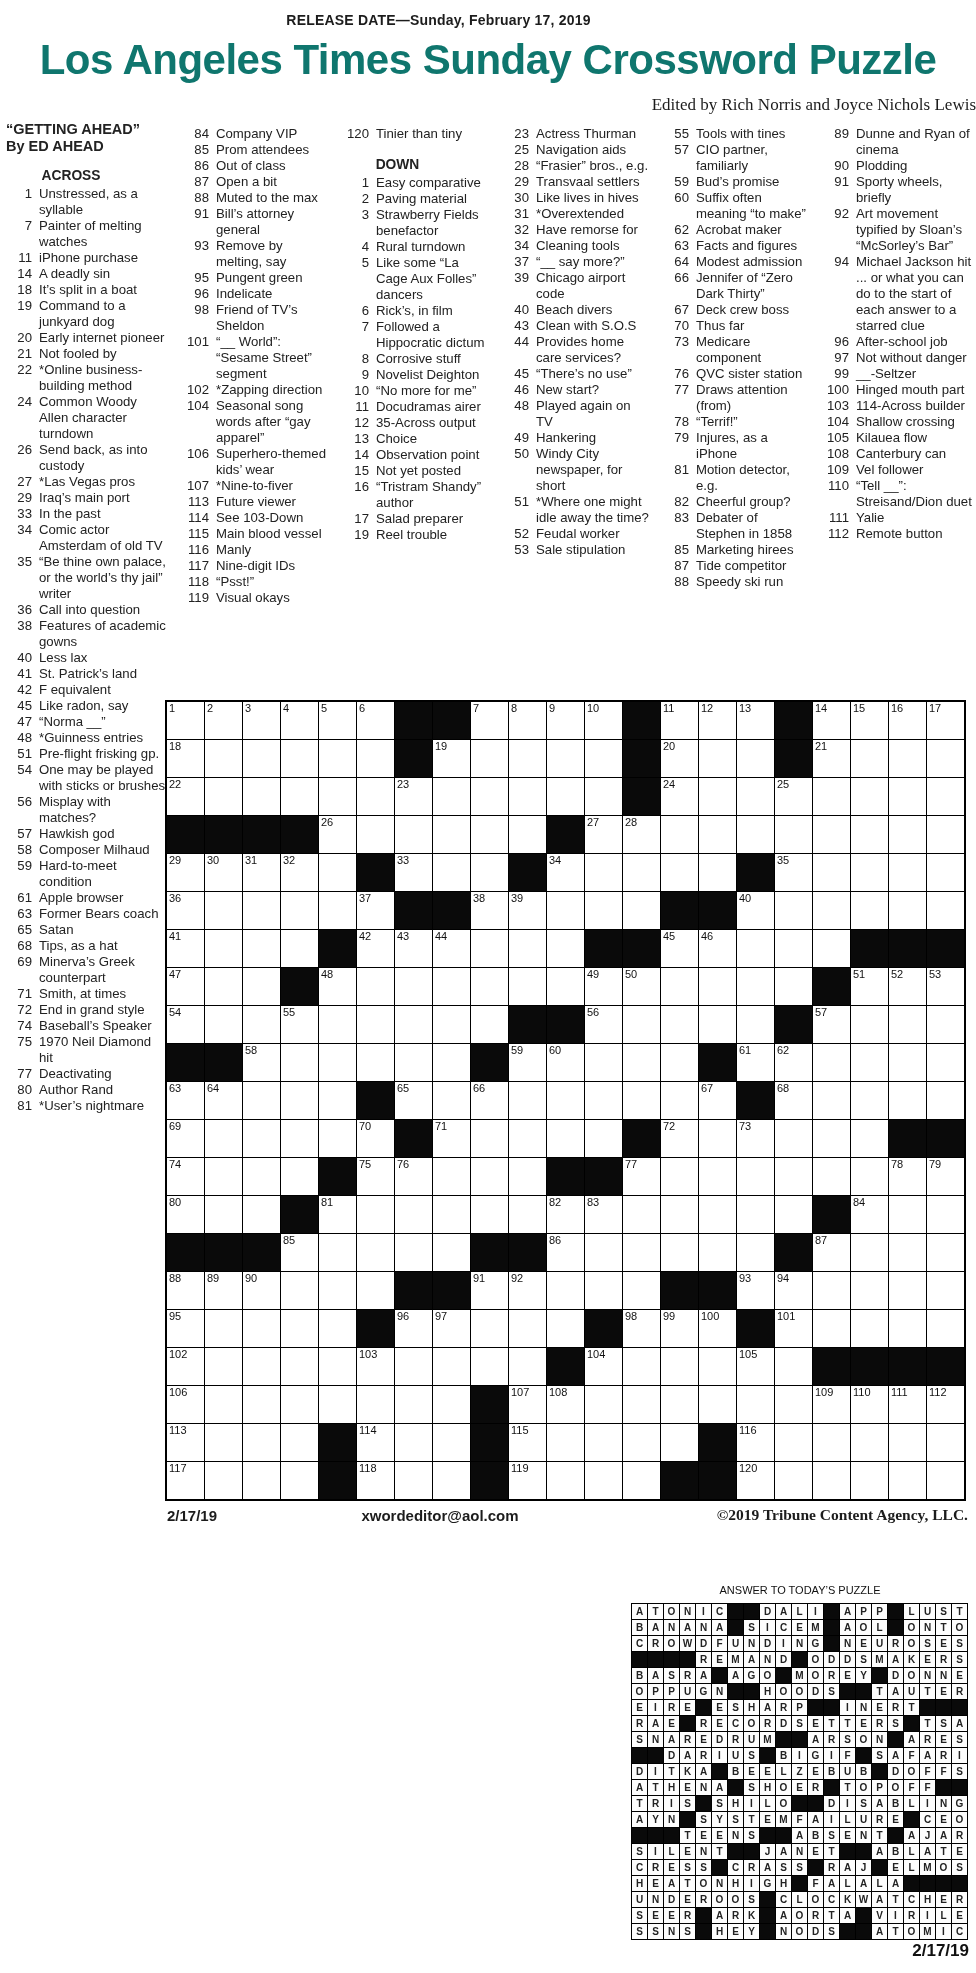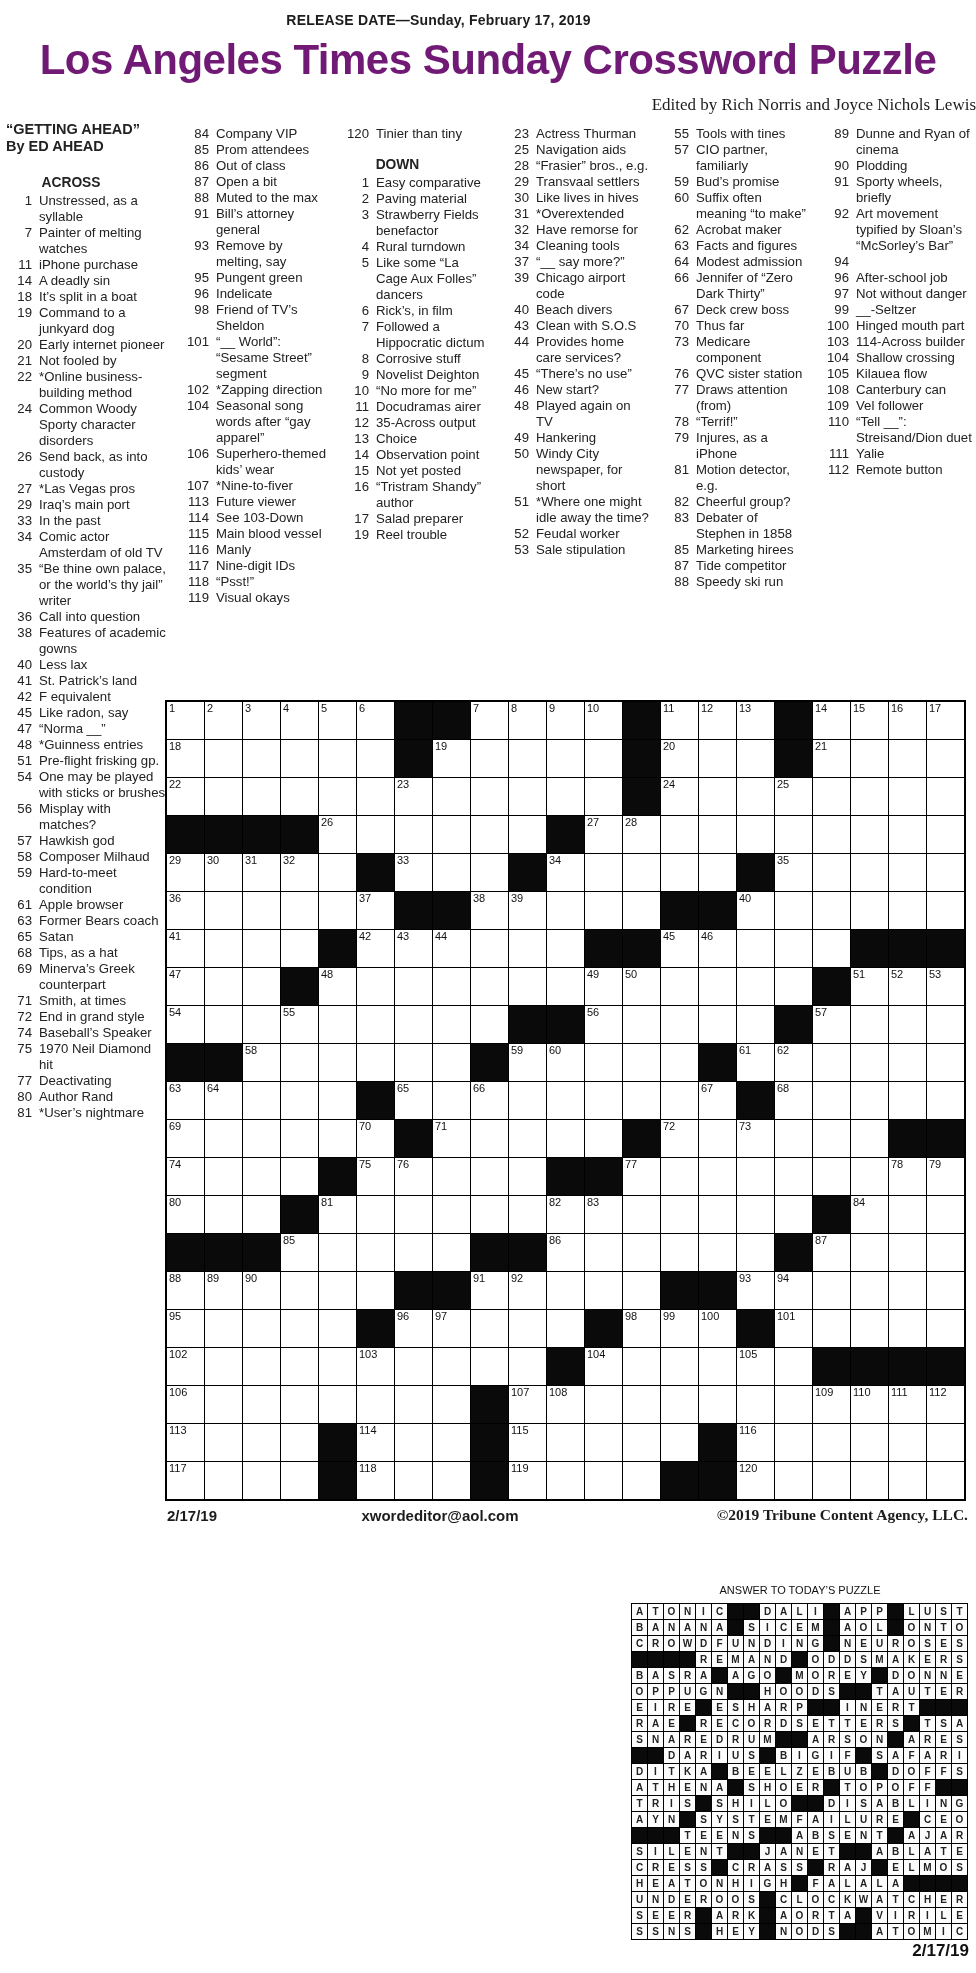--- a/index.html
+++ b/index.html
@@ -2,31 +2,31 @@
 <html><head>
 <meta charset="utf-8">
 <style>
   html,body{margin:0;padding:0;}
   body{
     width:976px;height:1973px;position:relative;background:#fff;color:#1c1c1c;
     font-family:"Liberation Sans", sans-serif;overflow:hidden;
   }
   .abs{position:absolute;}
   #release{top:12px;left:0;width:877px;text-align:center;font-size:14px;font-weight:bold;letter-spacing:.2px;}
-  #title{top:36px;left:0;width:976px;text-align:center;font-size:42px;font-weight:bold;letter-spacing:-.5px;white-space:nowrap;color:#701a75;}
+  #title{top:36px;left:0;width:976px;text-align:center;font-size:42px;font-weight:bold;letter-spacing:-.5px;white-space:nowrap;color:#0f766e;}
   #edited{top:95px;left:0;width:976px;text-align:right;font-family:"Liberation Serif",serif;font-size:17px;}
   
   .col{position:absolute;font-size:13.2px;line-height:16px;color:#222;}
   .crow{display:flex;align-items:flex-start;}
   .cn{flex:none;text-align:right;padding-right:7px;}
   .ct{flex:1;min-width:0;}
   .c1 .cn{width:26px;} .cw .cn{width:32px;}
   .pz-title,.pz-author{font-weight:bold;font-size:14.5px;line-height:17px;}
   .sec{font-weight:bold;text-align:center;font-size:13.8px;margin:15px 30px 2px 0;}
-  .sec.first{margin-top:20px;}
+  .sec.first{margin-top:13px;}
   
   .xgrid{display:grid;grid-template-columns:repeat(21,37px);grid-auto-rows:37px;gap:1px;background:#000;padding:2px;width:max-content;}
   .xgrid .cell{background:#fff;position:relative;}
   .xgrid .cell.blk{background:#0a0a0a;}
   .xgrid .num{position:absolute;top:0;left:2px;font-size:11px;line-height:13px;color:#111;}
   
   .agrid{display:grid;grid-template-columns:repeat(21,15px);grid-auto-rows:15px;gap:1px;background:#000;padding:1px;width:max-content;}
   .agrid .cell{background:#fdfdfd;display:flex;align-items:center;justify-content:center;}
   .agrid .cell.blk{background:#0a0a0a;}
   .agrid .ltr{font-size:10px;font-weight:bold;color:#222;line-height:15px;}
@@ -79,21 +79,21 @@
       <div class="crow">
         <span class="cn">21</span>
         <span class="ct">Not fooled by</span>
       </div>
       <div class="crow">
         <span class="cn">22</span>
         <span class="ct">*Online business-building method</span>
       </div>
       <div class="crow">
         <span class="cn">24</span>
-        <span class="ct">Common Woody Sporty character disorders</span>
+        <span class="ct">Common Woody Allen character turndown</span>
       </div>
       <div class="crow">
         <span class="cn">26</span>
         <span class="ct">Send back, as into custody</span>
       </div>
       <div class="crow">
         <span class="cn">27</span>
         <span class="ct">*Las Vegas pros</span>
       </div>
       <div class="crow">
@@ -587,20 +587,21 @@
       <div class="crow">
         <span class="cn">91</span>
         <span class="ct">Sporty wheels, briefly</span>
       </div>
       <div class="crow">
         <span class="cn">92</span>
         <span class="ct">Art movement typified by Sloan’s “McSorley’s Bar”</span>
       </div>
       <div class="crow">
         <span class="cn">94</span>
+        <span class="ct">Michael Jackson hit ... or what you can do to the start of each answer to a starred clue</span>
       </div>
       <div class="crow">
         <span class="cn">96</span>
         <span class="ct">After-school job</span>
       </div>
       <div class="crow">
         <span class="cn">97</span>
         <span class="ct">Not without danger</span>
       </div>
       <div class="crow">

